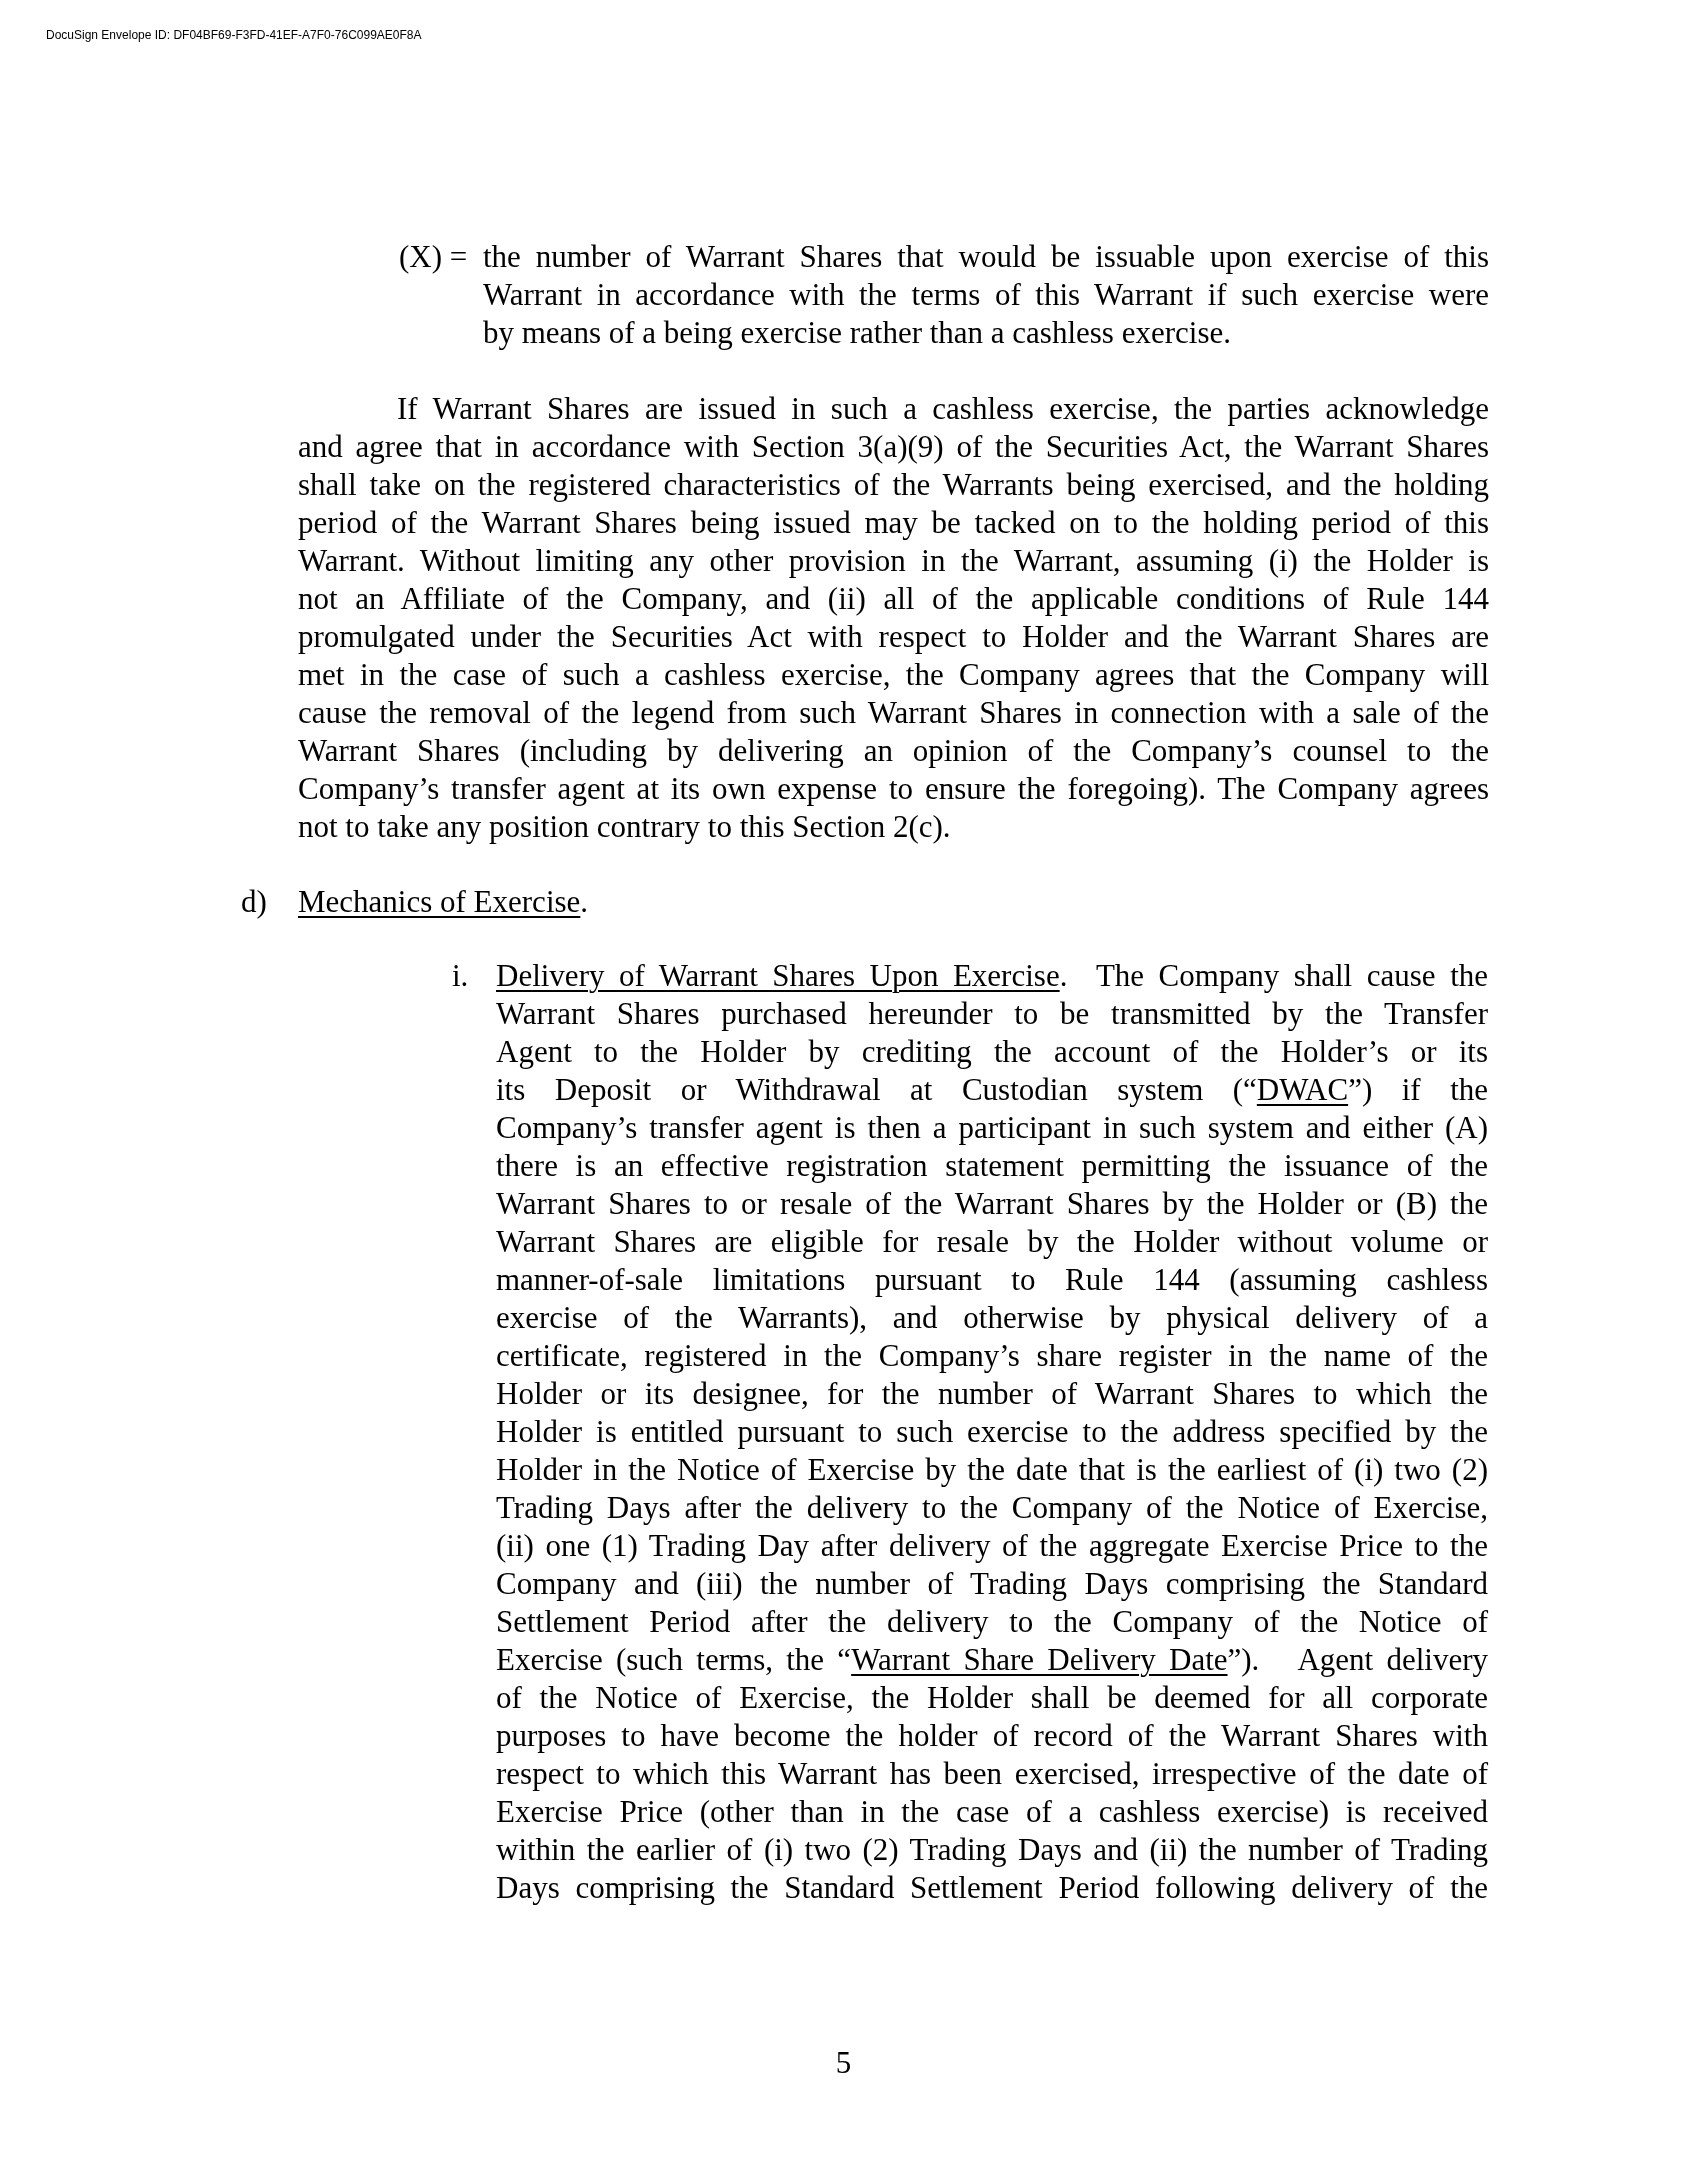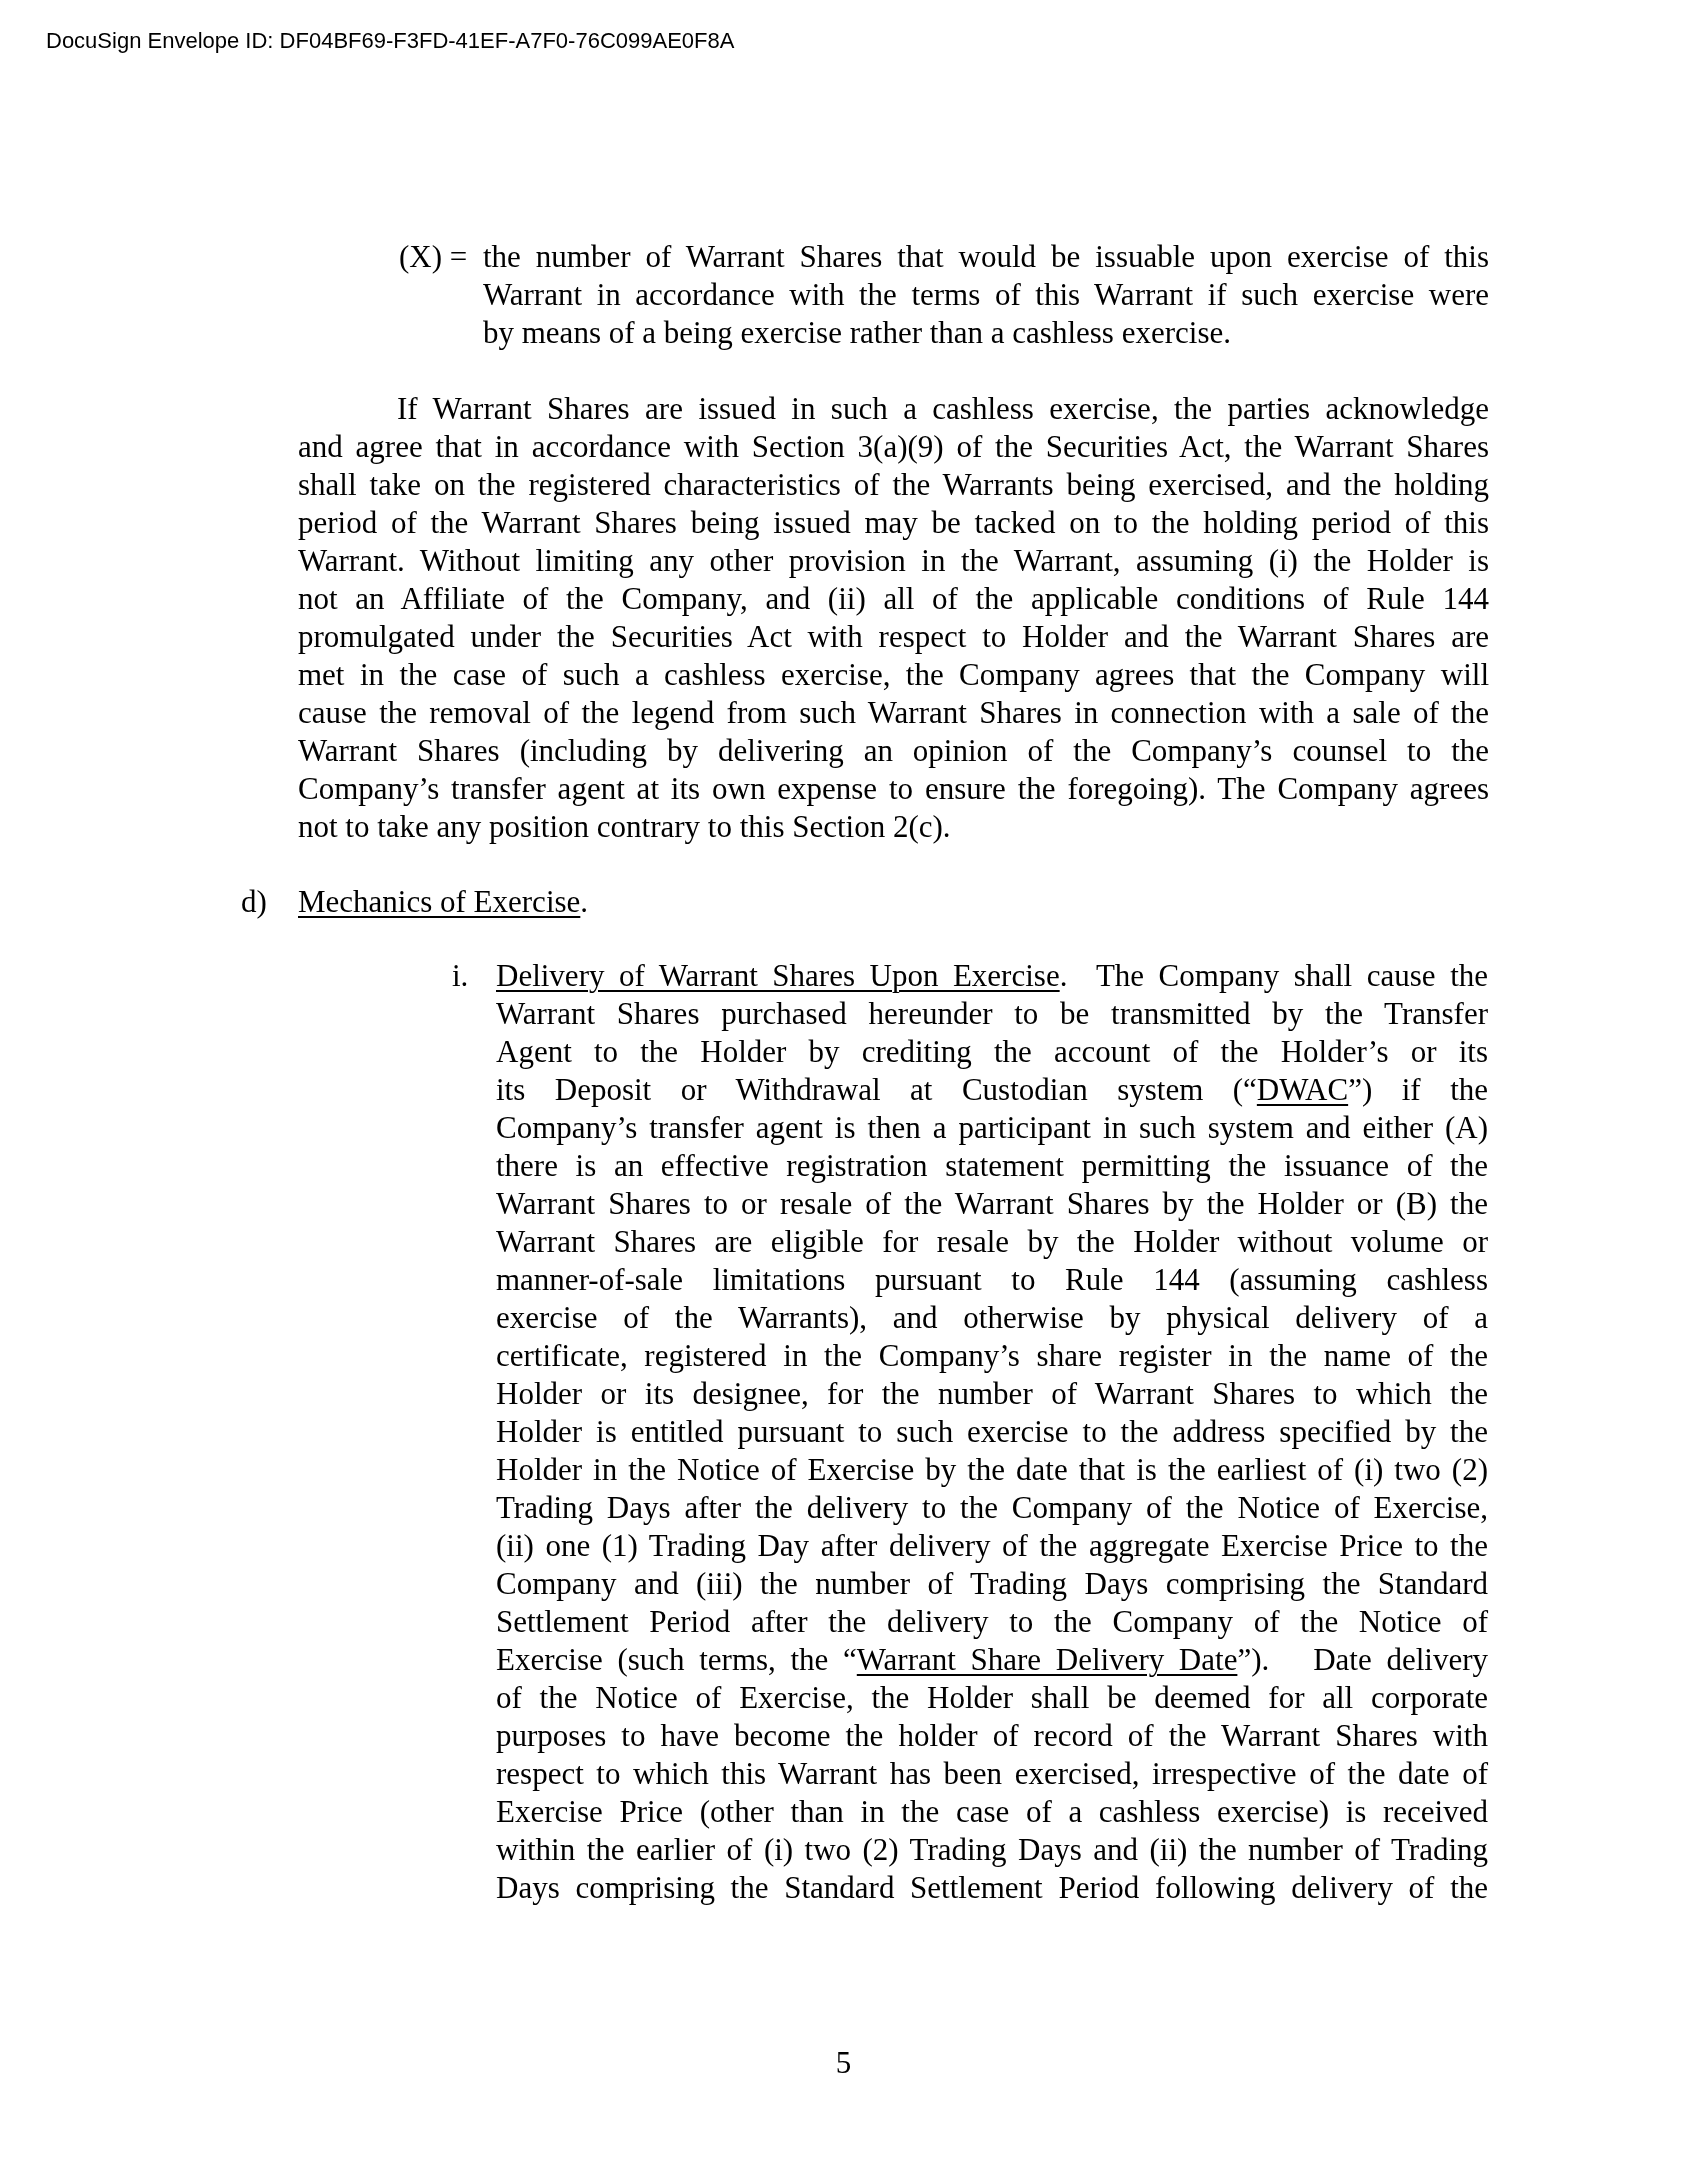--- a/index.html
+++ b/index.html
@@ -1,19 +1,19 @@
 <!DOCTYPE html>
 <html style="font-size:10.6px"><head>
 <meta charset="utf-8">
 <style>
   html, body { margin: 0; padding: 0; background: #ffffff; }
   body { width: 1687px; height: 2183px; position: relative; overflow: hidden; color: #000; }
   .envelope {
     position: absolute; left: 46px; top: 28px;
-    font-family: "Liberation Sans", sans-serif; font-size: 22px; letter-spacing: 0px;
+    font-family: "Liberation Sans", sans-serif; font-size: 12px; letter-spacing: 0px;
   }
   .serif { font-family: "Liberation Serif", serif; font-size: 31px; line-height: 38px; }
   .block { position: absolute; text-align: justify; text-align-last: left; }
   .line { display: block; white-space: nowrap; text-align: justify; text-align-last: justify; }
   .line.last { text-align-last: left; }
   .u { text-decoration: underline; text-decoration-thickness: 2px; text-underline-offset: 4px; }
 
   
   .def-label { position: absolute; left: 399px; top: 238px; }
   .def-body { left: 483px; top: 238px; width: 1006px; }
@@ -75,21 +75,21 @@
   <span class="line">manner-of-sale limitations pursuant to Rule 144 (assuming cashless</span>
   <span class="line">exercise of the Warrants), and otherwise by physical delivery of a</span>
   <span class="line">certificate, registered in the Company’s share register in the name of the</span>
   <span class="line">Holder or its designee, for the number of Warrant Shares to which the</span>
   <span class="line">Holder is entitled pursuant to such exercise to the address specified by the</span>
   <span class="line">Holder in the Notice of Exercise by the date that is the earliest of (i) two (2)</span>
   <span class="line">Trading Days after the delivery to the Company of the Notice of Exercise,</span>
   <span class="line">(ii) one (1) Trading Day after delivery of the aggregate Exercise Price to the</span>
   <span class="line">Company and (iii) the number of Trading Days comprising the Standard</span>
   <span class="line">Settlement Period after the delivery to the Company of the Notice of</span>
-  <span class="line" style="white-space:pre"><span>Exercise (such terms, the “</span><span class="u">Warrant Share Delivery Date</span><span>”).   Date delivery</span></span>
+  <span class="line" style="white-space:pre"><span>Exercise (such terms, the “</span><span class="u">Warrant Share Delivery Date</span><span>”).   Agent delivery</span></span>
   <span class="line">of the Notice of Exercise, the Holder shall be deemed for all corporate</span>
   <span class="line">purposes to have become the holder of record of the Warrant Shares with</span>
   <span class="line">respect to which this Warrant has been exercised, irrespective of the date of</span>
   <span class="line">Exercise Price (other than in the case of a cashless exercise) is received</span>
   <span class="line">within the earlier of (i) two (2) Trading Days and (ii) the number of Trading</span>
   <span class="line">Days comprising the Standard Settlement Period following delivery of the</span>
 </div>
 
 <div class="serif page-num">5</div>
 

